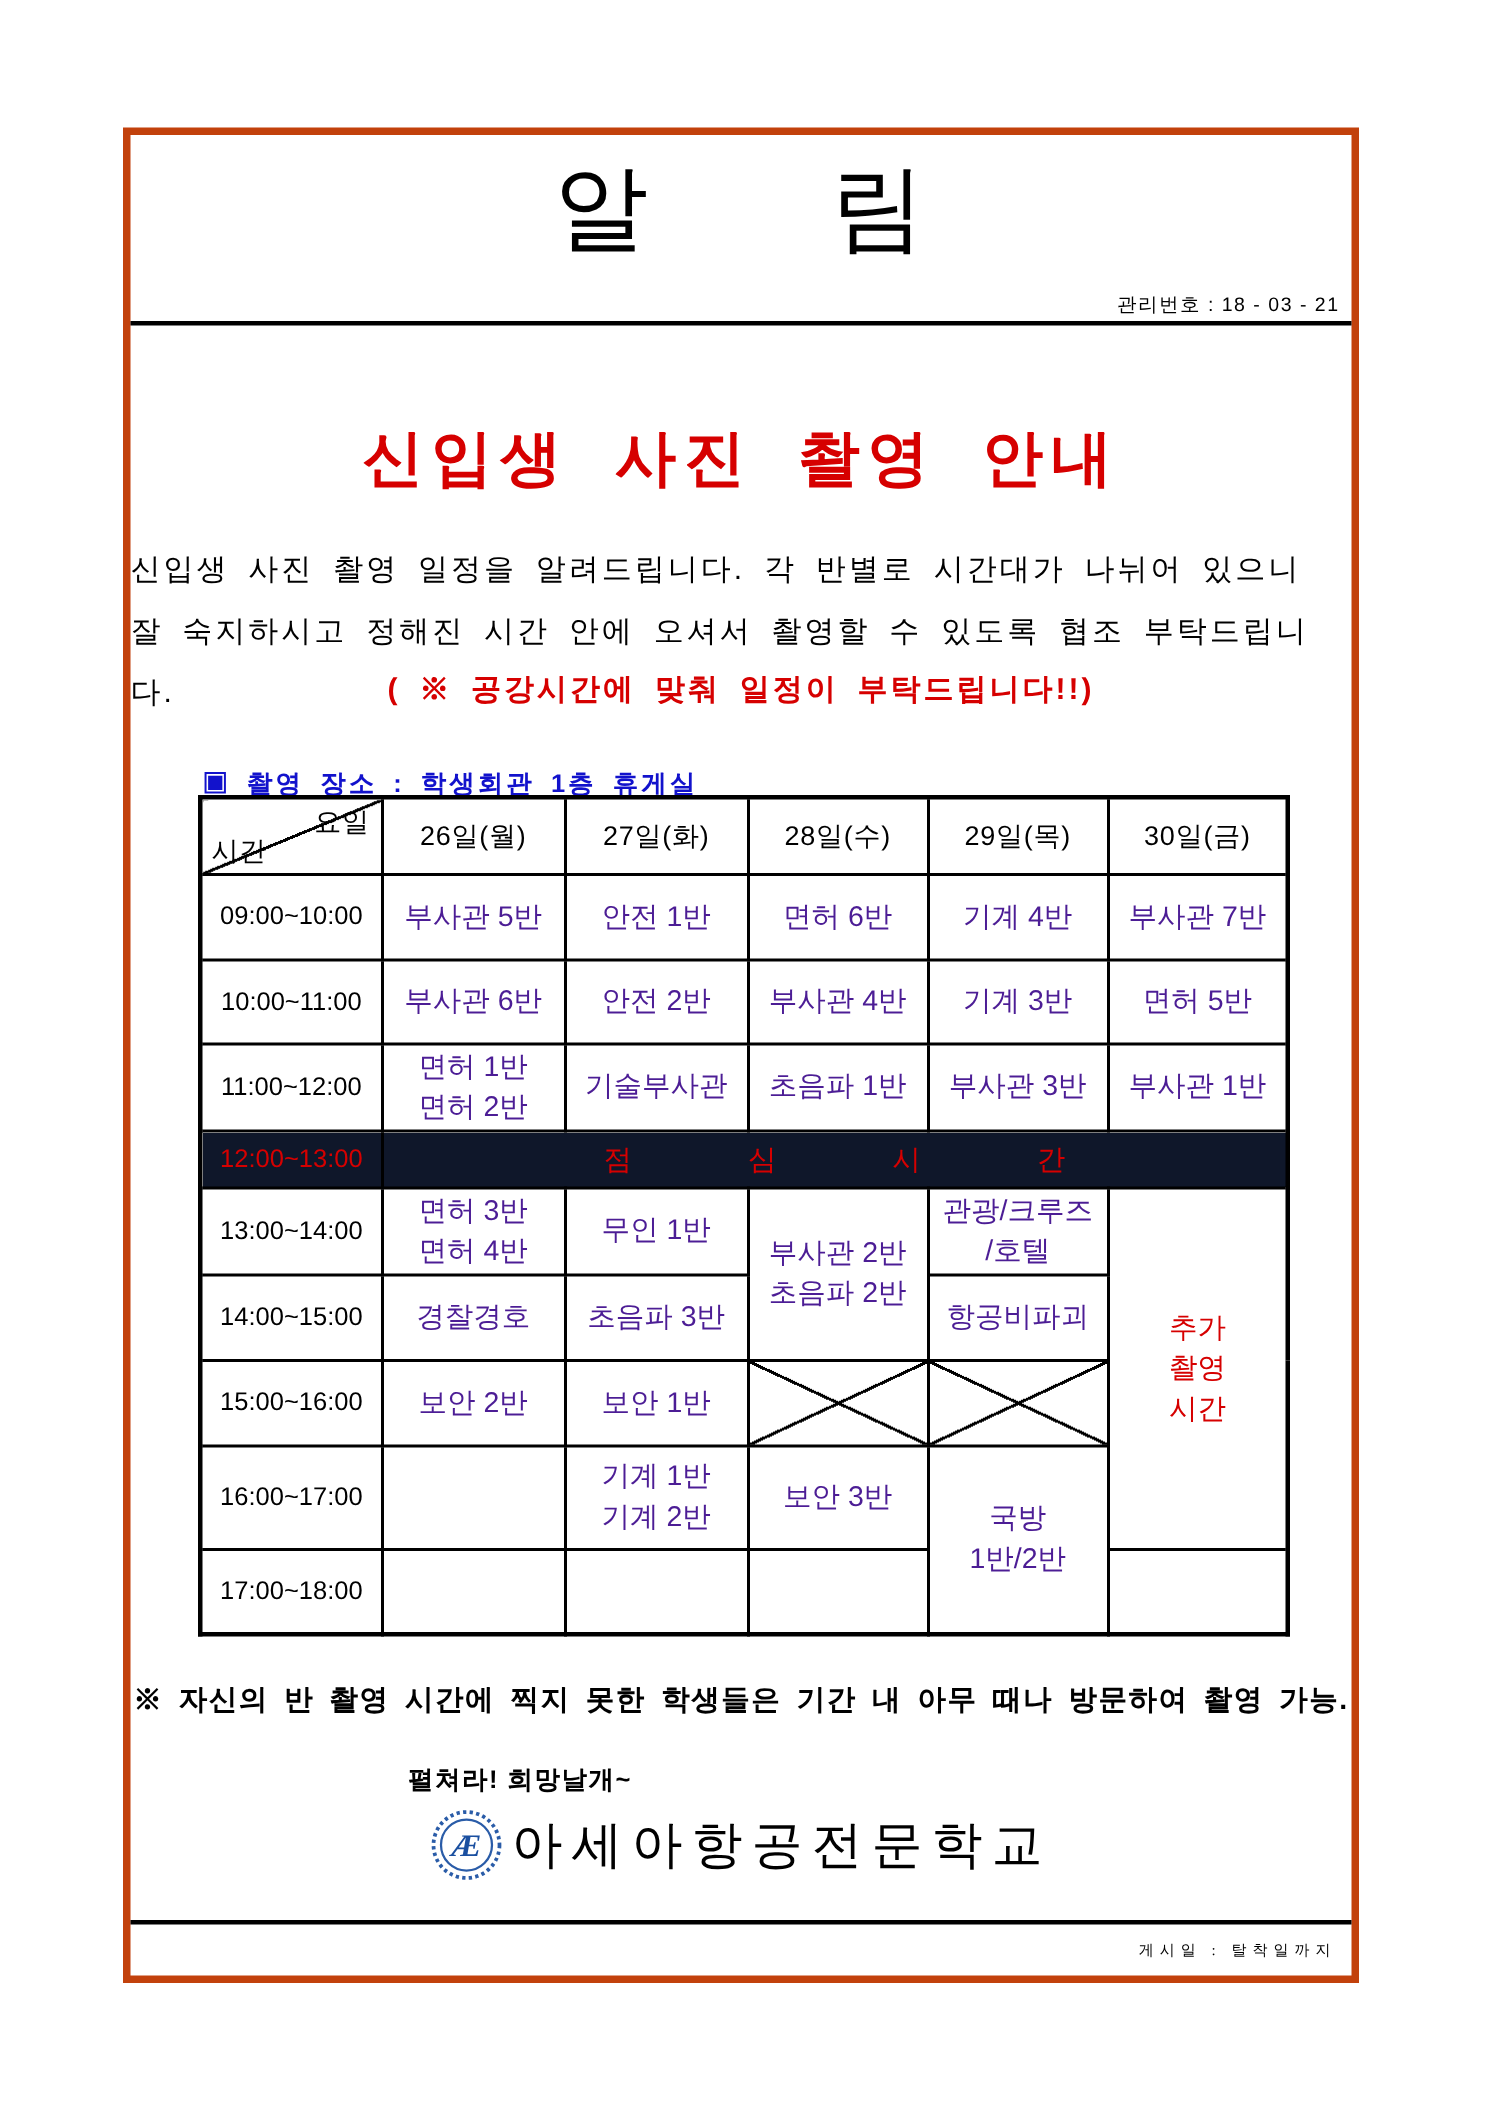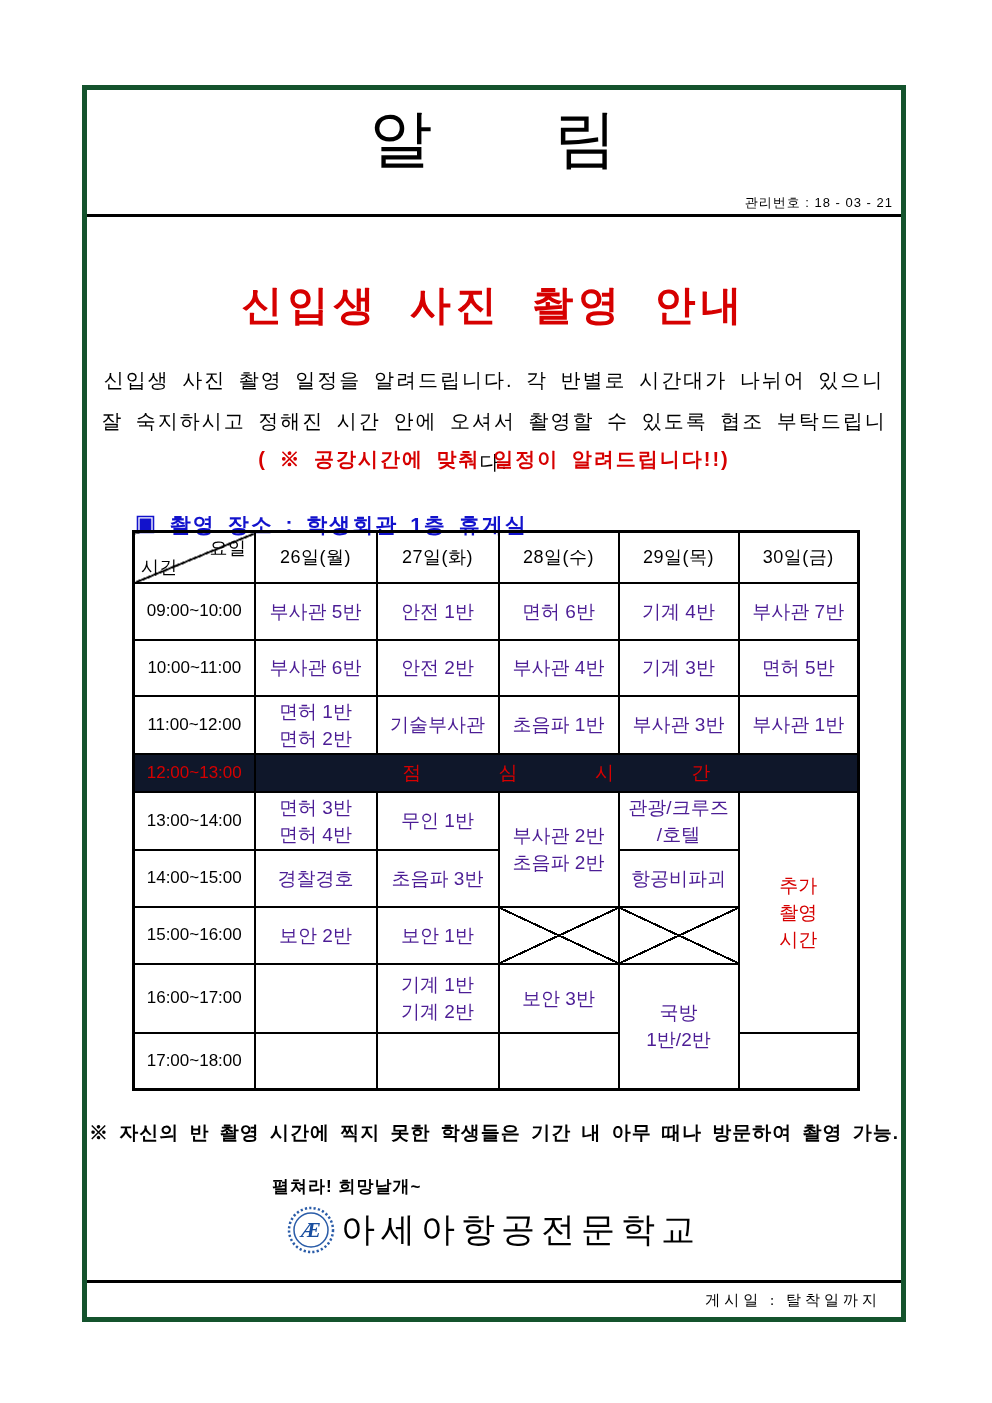--- a/index.html
+++ b/index.html
@@ -2,50 +2,50 @@
 <html><head>
 <meta charset="utf-8">
 <style>
   html,body{margin:0;padding:0;}
   body{
     width:992px;height:1403px;position:relative;background:#ffffff;
     font-family:"Liberation Sans",sans-serif;color:#000;
   }
   .sheet{
     position:absolute;left:82px;top:85px;width:824px;height:1237px;
-    box-sizing:border-box;border:5px solid #14532d;background:#fff;
+    box-sizing:border-box;border:5px solid #c2410c;background:#fff;
   }
   
   .title-block{
     position:absolute;top:0;left:0;right:0;height:127px;
     box-sizing:border-box;border-bottom:3px solid #000;
   }
   .doc-title{
     margin:0;position:absolute;top:6px;width:100%;text-align:center;
     font-size:63px;font-weight:400;word-spacing:100px;letter-spacing:2px;
   }
   .doc-number{
     position:absolute;top:104px;right:8px;font-size:13px;letter-spacing:1px;
   }
   
   .main-heading{
     position:absolute;top:188px;width:100%;text-align:center;
     font-size:41px;font-weight:700;color:#d60000;letter-spacing:5px;word-spacing:14px;
   }
   .body-text{
-    position:absolute;top:270px;width:100%;text-align:center;
+    position:absolute;top:270px;width:100%;text-align:left;
     font-size:20px;line-height:41px;letter-spacing:2px;word-spacing:5px;
   }
   .change-note{
     position:absolute;top:356px;width:100%;text-align:center;
     font-size:20px;font-weight:700;color:#d60000;letter-spacing:2px;word-spacing:5px;
   }
   .location-line{
     position:absolute;top:421px;left:48px;
-    font-size:21px;font-weight:700;color:#1212cc;letter-spacing:2px;word-spacing:4px;
+    font-size:17px;font-weight:700;color:#1212cc;letter-spacing:2px;word-spacing:4px;
   }
   
   table.schedule{
     position:absolute;top:440px;left:45px;
     border-collapse:collapse;table-layout:fixed;
     border:3px solid #000;
   }
   table.schedule td{
     border:2px solid #000;text-align:center;vertical-align:middle;
     padding:0;overflow:hidden;
@@ -86,42 +86,42 @@
   .school-name{
     font-size:34px;font-weight:400;letter-spacing:6px;white-space:nowrap;
   }
   
   .footer-strip{
     position:absolute;left:0;right:0;bottom:0;height:37px;
     box-sizing:border-box;border-top:3px solid #000;
     display:flex;align-items:center;justify-content:flex-end;
   }
   .footer-note{
-    font-family:"Liberation Serif",serif;font-size:15px;letter-spacing:4px;
-    padding-right:20px;
+    font-family:"Liberation Serif",serif;font-size:10px;letter-spacing:4px;
+    padding-right:10px;
   }
 </style>
 </head>
 <body>
 
 <div class="sheet">
 
   <div class="title-block">
     <h1 class="doc-title">알 림</h1>
     <div class="doc-number">관리번호 :  18 - 03 - 21</div>
   </div>
 
   <div class="main-heading">신입생 사진 촬영 안내</div>
 
   <div class="body-text">
     <div>신입생 사진 촬영 일정을 알려드립니다. 각 반별로 시간대가 나뉘어 있으니</div>
     <div>잘 숙지하시고 정해진 시간 안에 오셔서 촬영할 수 있도록 협조 부탁드립니다.</div>
   </div>
 
-  <div class="change-note">( ※ 공강시간에 맞춰 일정이 알려드립니다!!)</div>
+  <div class="change-note">( ※ 공강시간에 맞춰 일정이 부탁드립니다!!)</div>
 
   <div class="location-line">▣ 촬영 장소 : 학생회관 1층 휴게실</div>
 
   <table class="schedule">
     <colgroup>
       <col style="width:121px">
         <col style="width:122px">
         <col style="width:122px">
       <col style="width:120px">
         <col style="width:120px">

